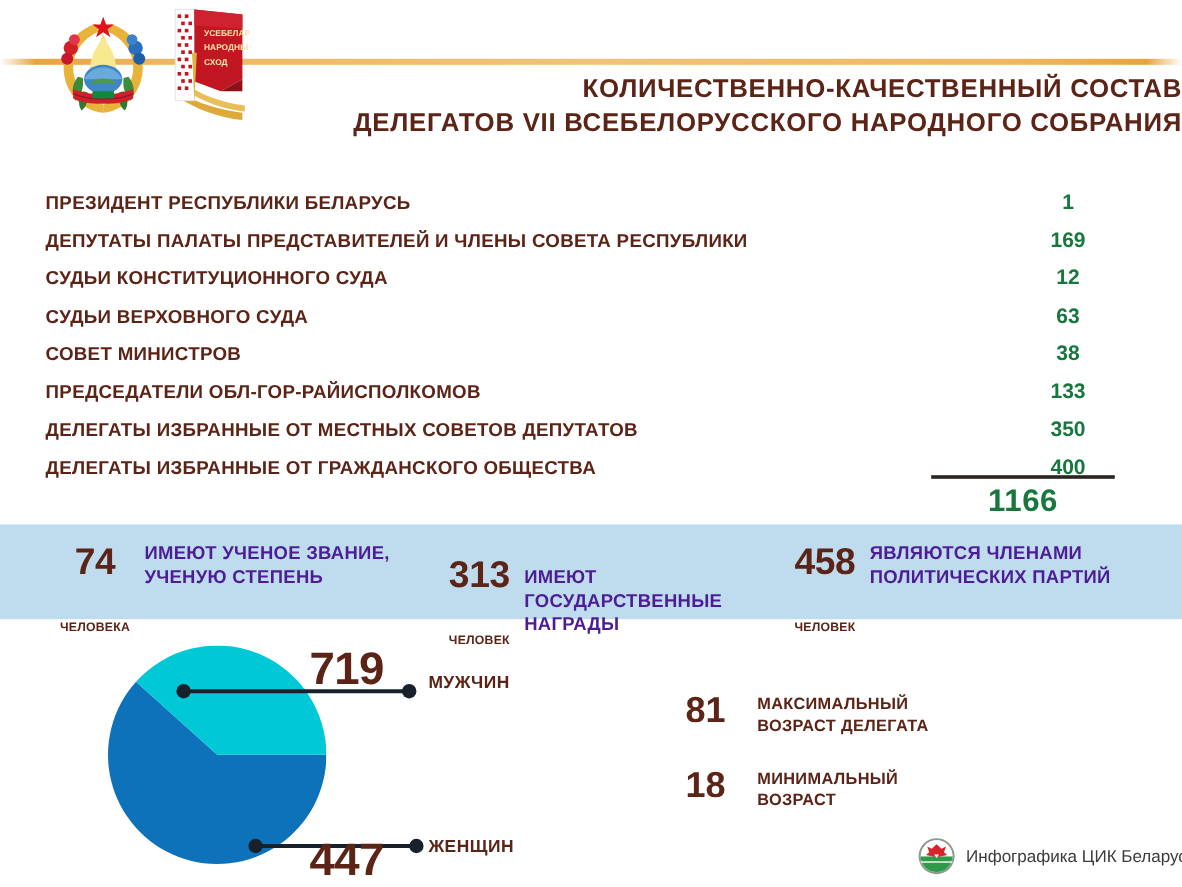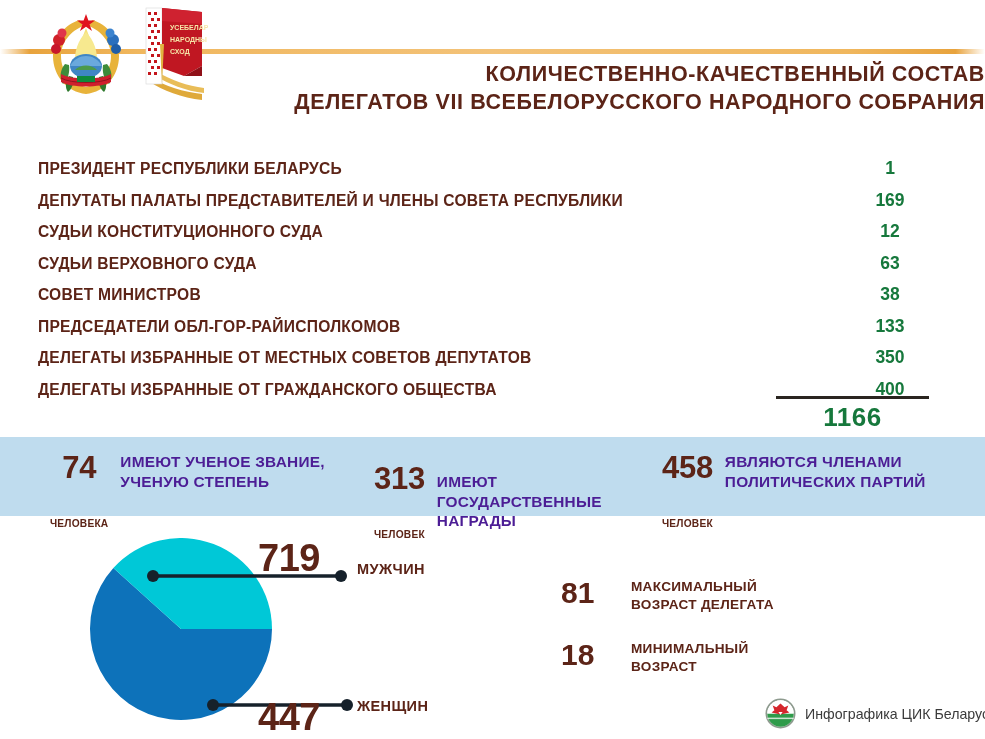--- a/index.html
+++ b/index.html
@@ -197,21 +197,21 @@
     position: absolute;
     display: flex;
     align-items: flex-start;
   }
   .age-num {
     color: #5c2417;
     font-weight: bold;
     font-size: 30px;
     line-height: 1;
     width: 54px;
-    text-align: left;
+    text-align: center;
     flex: 0 0 54px;
   }
   .age-text {
     color: #5c2417;
     font-weight: bold;
     font-size: 13.6px;
     line-height: 1.35;
     letter-spacing: 0.3px;
     margin-left: 16px;
     white-space: nowrap;

